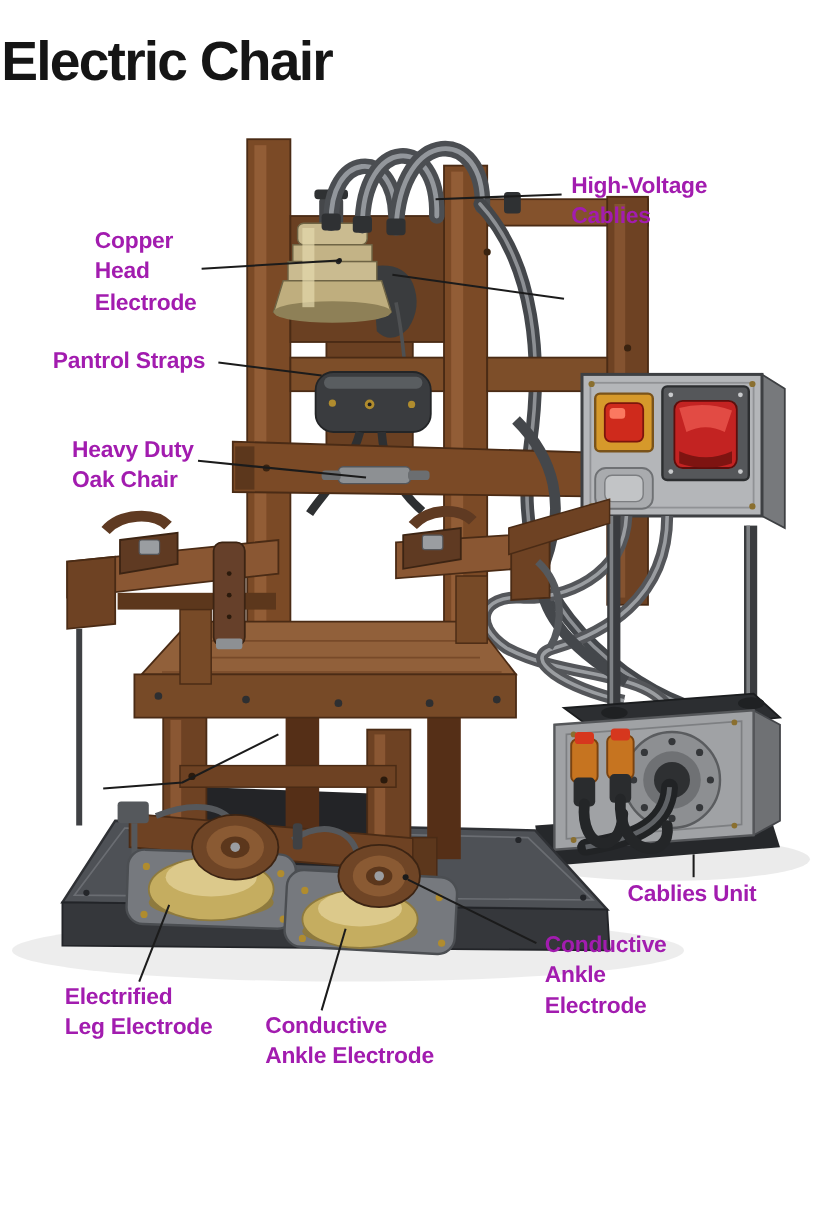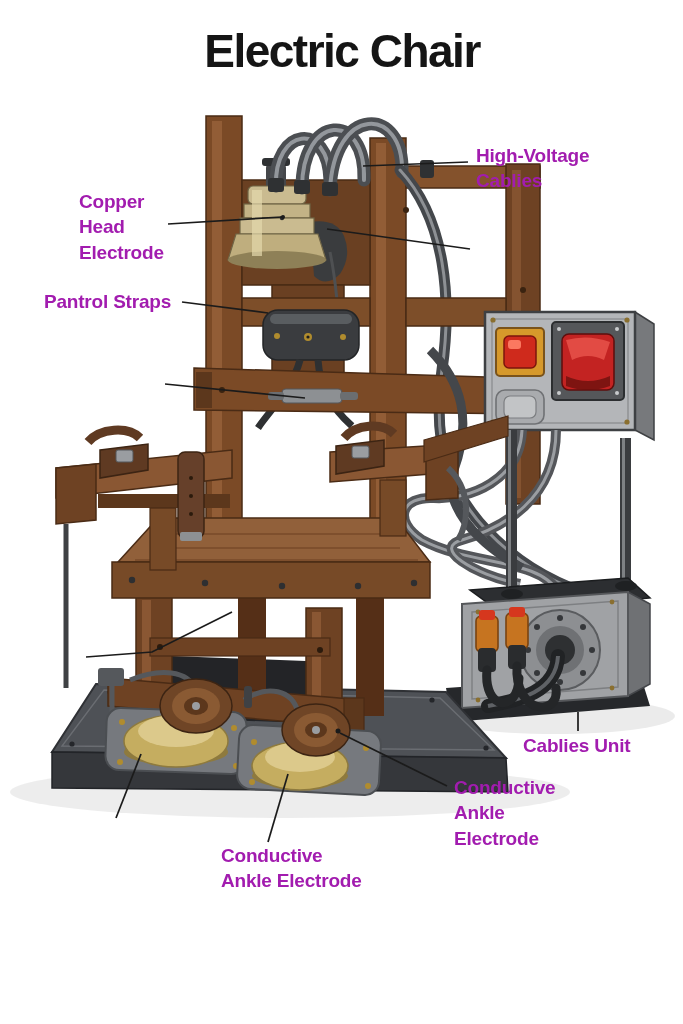--- a/index.html
+++ b/index.html
@@ -1,18 +1,18 @@
 <!DOCTYPE html>
 <html><head>
 <meta charset="utf-8">
 <style>
   html,body{margin:0;padding:0;background:#ffffff;}
   .stage{position:relative;width:683px;height:1024px;background:#ffffff;overflow:hidden;
          font-family:"Liberation Sans","DejaVu Sans",sans-serif;}
-  .title{position:absolute;left:1px;right:0;top:24px;text-align:center;
+  .title{position:absolute;left:1px;right:0;top:24px;
          font-size:46px;font-weight:800;letter-spacing:-1.5px;color:#151515;}
   .label{position:absolute;font-size:19px;font-weight:700;line-height:1.34;
          color:#a21caf;white-space:pre-line;letter-spacing:-0.2px;}
   .lbl-high-voltage{left:476px;top:143px;}
   .lbl-copper-head{left:79px;top:189px;}
   .lbl-rectivation{left:477px;top:233px;}
   .lbl-leather{left:44px;top:289px;}
   .lbl-heavy-duty{left:60px;top:363px;}
   .lbl-restraint{left:25px;top:621px;}
   .lbl-pantrol{left:523px;top:733px;}
@@ -304,19 +304,23 @@
     </g>
   </svg>
 
   <div class="title">Electric Chair</div>
   <div class="label lbl-high-voltage">High-Voltage
 Cablies</div>
   <div class="label lbl-copper-head">Copper
 Head
 Electrode</div>
   <div class="label lbl-leather">Pantrol Straps</div>
+  <div class="label lbl-heavy-duty">Heavy Duty
+Oak Chair</div>
   <div class="label lbl-pantrol">Cablies Unit</div>
   <div class="label lbl-cond-right">Conductive
 Ankle
 Electrode</div>
+  <div class="label lbl-electrified">Electrified
+Leg Electrode</div>
   <div class="label lbl-cond-bottom">Conductive
 Ankle Electrode</div>
 </div>
 
 </body></html>

